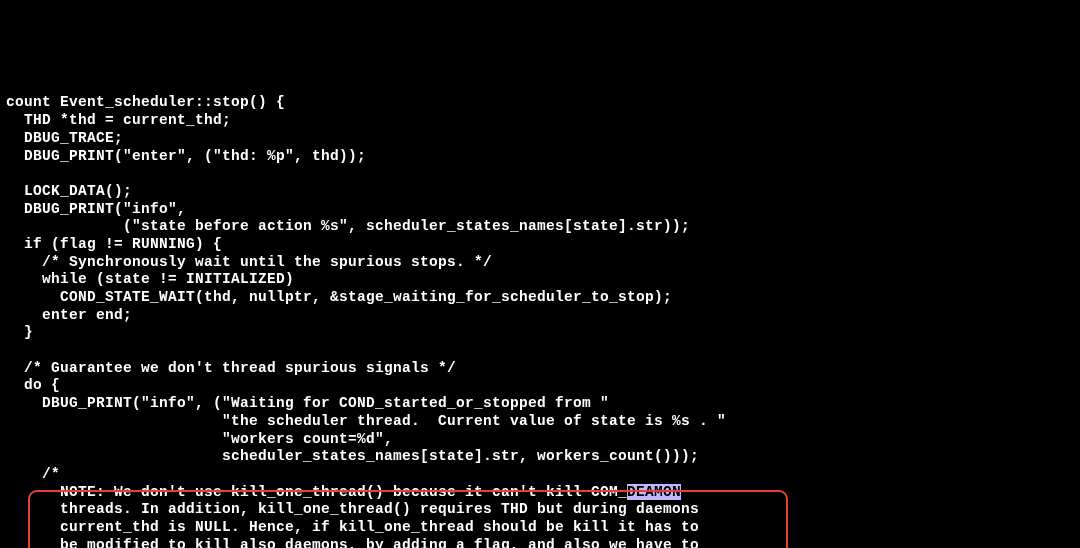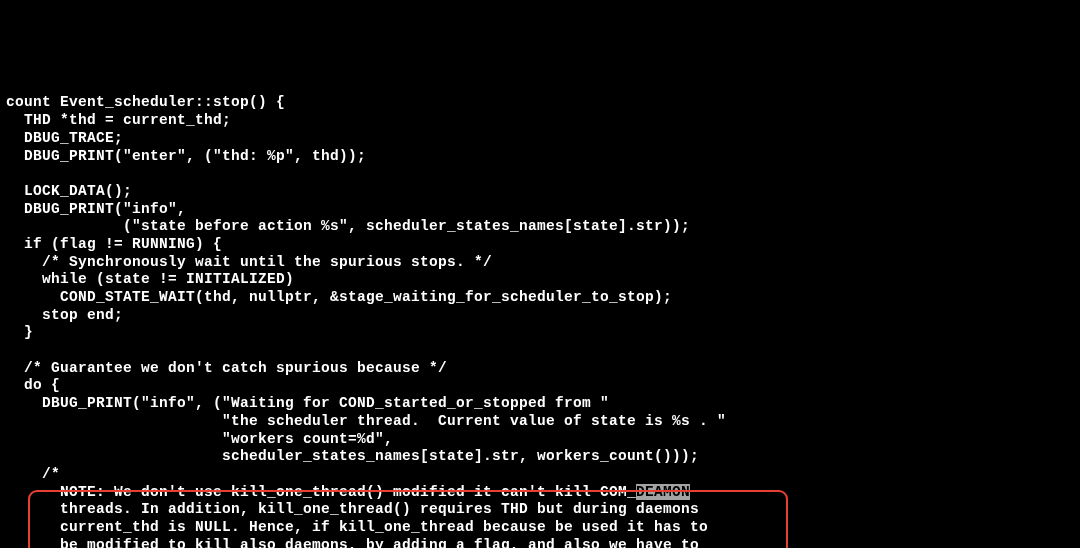--- a/index.html
+++ b/index.html
@@ -24,21 +24,21 @@
     .code-container {
       position: relative;
     }
     .highlight-box {
       position: absolute;
       border: 2px solid #e64030;
       border-radius: 9px;
       pointer-events: none;
     }
     .inverted {
-      background: #a3a3a3;
+      background: #c4b5fd;
       color: #000000;
     }
   </style>
 </head>
 <body>
 
 
 
 <div class="code-container">
 <span>count Event_scheduler::stop() {</span>
@@ -46,33 +46,33 @@
 <span>  DBUG_TRACE;</span>
 <span>  DBUG_PRINT("enter", ("thd: %p", thd));</span>
 <span></span>
 <span>  LOCK_DATA();</span>
 <span>  DBUG_PRINT("info",</span>
 <span>             ("state before action %s", scheduler_states_names[state].str));</span>
 <span>  if (flag != RUNNING) {</span>
 <span>    /* Synchronously wait until the spurious stops. */</span>
 <span>    while (state != INITIALIZED)</span>
 <span>      COND_STATE_WAIT(thd, nullptr, &amp;stage_waiting_for_scheduler_to_stop);</span>
-<span>    stop end;</span>
+<span>    enter end;</span>
 <span>  }</span>
 <span></span>
-<span>  /* Guarantee we don't catch spurious because */</span>
+<span>  /* Guarantee we don't thread spurious signals */</span>
 <span>  do {</span>
 <span>    DBUG_PRINT("info", ("Waiting for COND_started_or_stopped from "</span>
 <span>                        "the scheduler thread.  Current value of state is %s . "</span>
 <span>                        "workers count=%d",</span>
 <span>                        scheduler_states_names[state].str, workers_count()));</span>
 <span>    /*</span>
-<span><span>      NOTE: We don't use kill_one_thread() modified it can't kill COM_</span><span class="inverted">DEAMON</span></span>
+<span><span>      NOTE: We don't use kill_one_thread() because it can't kill COM_</span><span class="inverted">DEAMON</span></span>
 <span>      threads. In addition, kill_one_thread() requires THD but during daemons</span>
-<span>      current_thd is NULL. Hence, if kill_one_thread because be used it has to</span>
+<span>      current_thd is NULL. Hence, if kill_one_thread should be kill it has to</span>
 <span>      be modified to kill also daemons, by adding a flag, and also we have to</span>
 
 
 
 
 <div class="highlight-box" style="top: 413px; left: 22px; width: 760px; height: 116px;"></div>
 </div>
 
 
 

